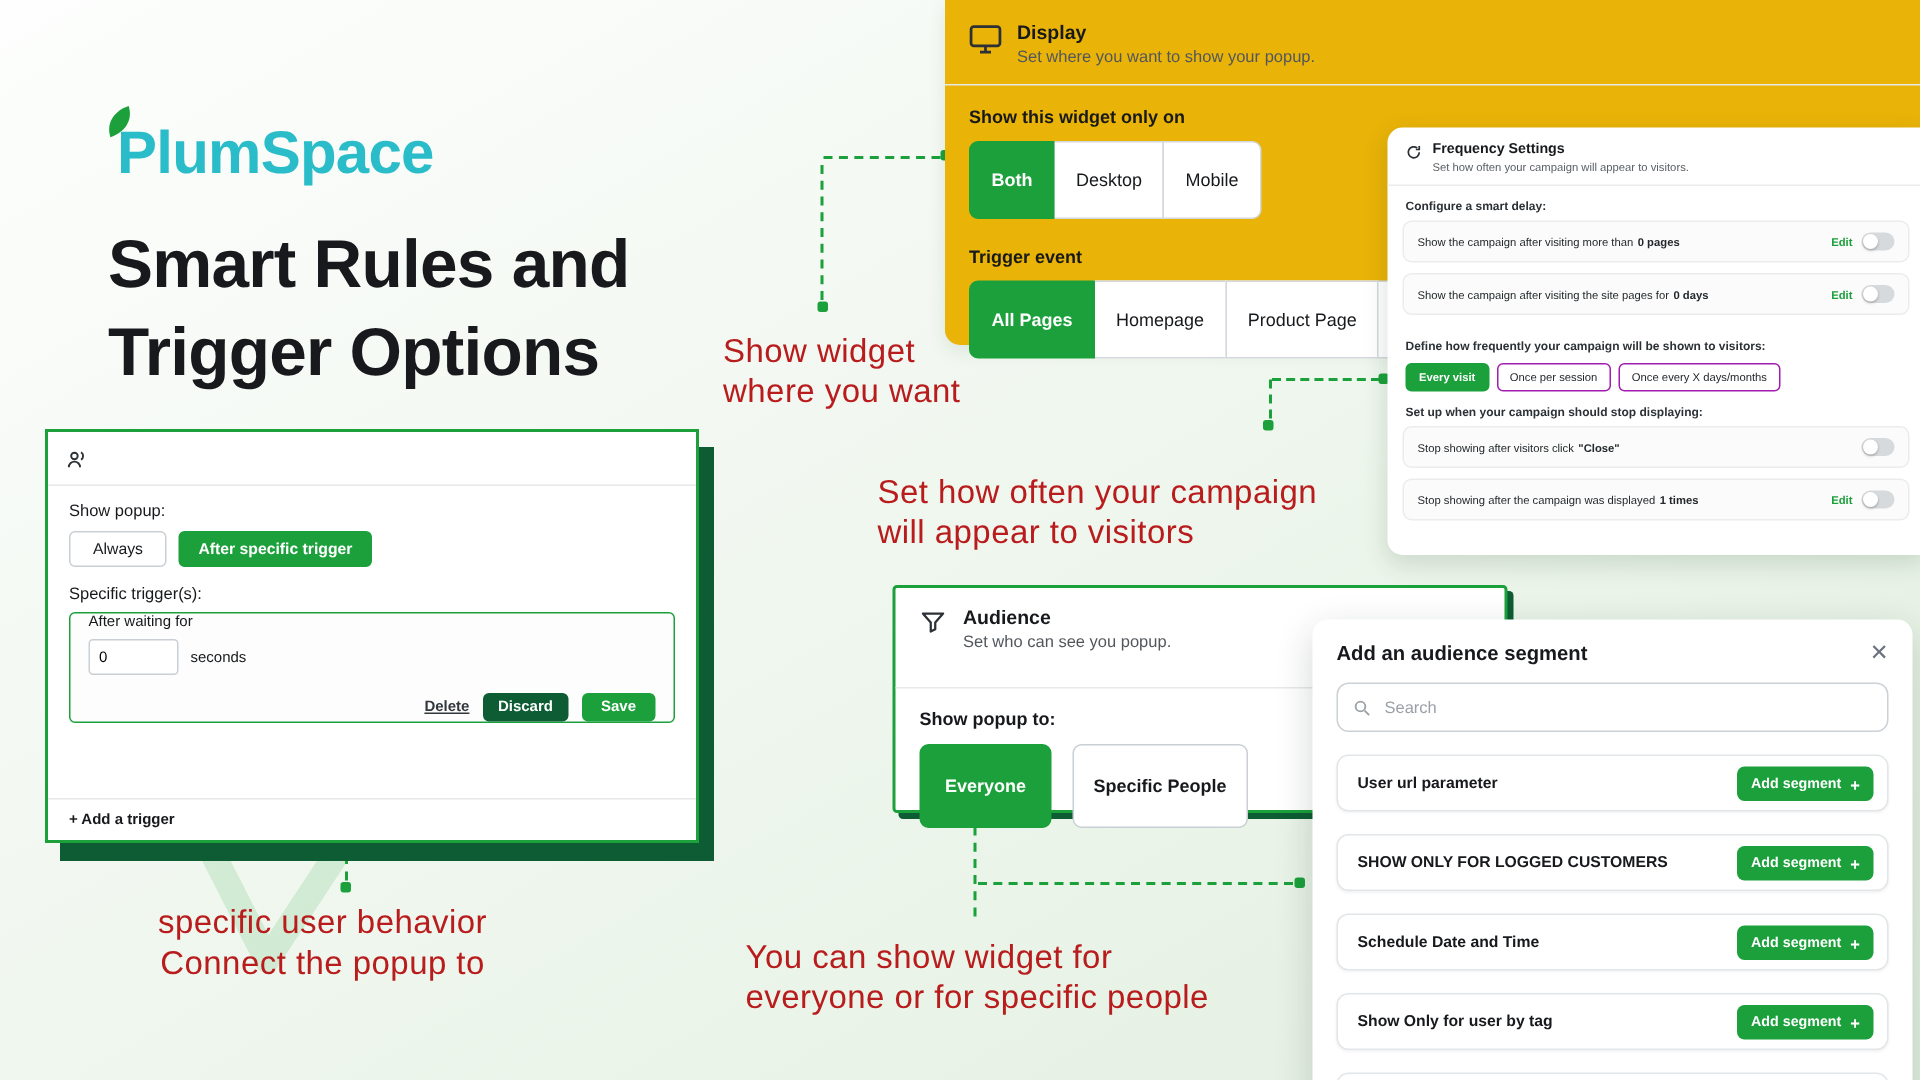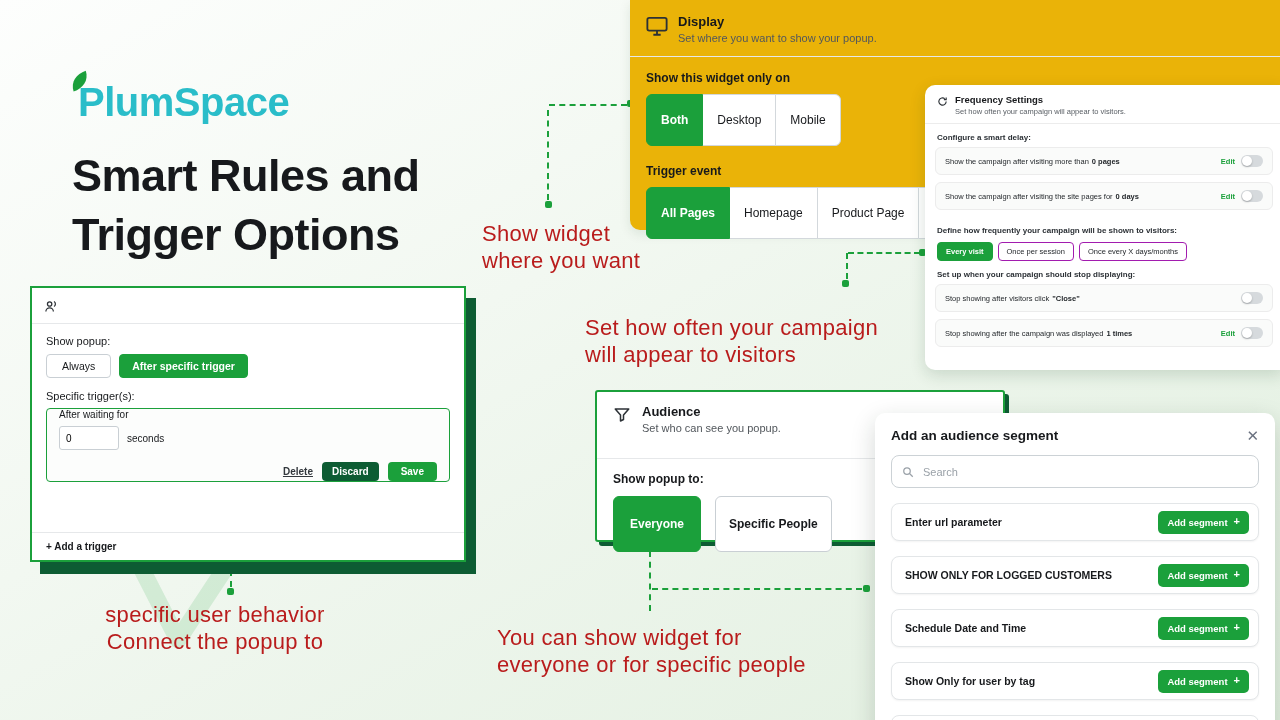--- a/index.html
+++ b/index.html
@@ -93,21 +93,21 @@
   .modal-head{display:flex;justify-content:space-between;align-items:center;}
   .modal-title{font-size:13.5px;font-weight:700;}
   .close-x{font-size:15px;color:#6b7280;line-height:1;cursor:default;}
   .search-box{margin-top:12px;height:31px;border:1px solid #ccd2d6;border-radius:8px;display:flex;align-items:center;padding:0 10px;gap:7px;background:#fff;justify-content:center;}
   .search-box input{border:none;outline:none;font-size:11px;flex:1;font-family:inherit;color:#374151;background:transparent;}
   .search-box input::placeholder{color:#9aa1a8;}
   .seg-row{margin-top:15px;height:36px;border:1px solid #e3e6e8;border-radius:8px;display:flex;align-items:center;justify-content:space-between;
            padding:0 9px 0 13px;box-shadow:0 1px 2px rgba(0,0,0,0.05);background:#fff;}
   .seg-row-label{font-size:10.5px;font-weight:600;}
   .add-seg-btn{background:#1ba03b;color:#fff;border:none;border-radius:5px;padding:6px 9px;font-size:9.5px;font-weight:700;
-               display:flex;align-items:flex-start;gap:6px;font-family:inherit;}
+               display:flex;align-items:flex-end;gap:6px;font-family:inherit;}
   .add-seg-btn .plus{font-size:11px;font-weight:900;line-height:8px;}
 </style>
 </head>
 <body>
 
 <svg class="abs" style="left:116px;top:540px;z-index:1;" width="132" height="115" viewBox="0 0 132 115">
   <path d="M15 8 L62 100 L116 18" fill="none" stroke="#1ba03b" stroke-opacity="0.14" stroke-width="17" stroke-linecap="round" stroke-linejoin="round"></path>
 </svg>
 
 <svg class="abs logo-leaf" width="24" height="24" viewBox="0 0 24 24">
@@ -295,21 +295,21 @@
     <span class="close-x">✕</span>
   </div>
   <div class="search-box">
     <svg width="12" height="12" viewBox="0 0 24 24" fill="none" stroke="#9aa1a8" stroke-width="2.5">
       <circle cx="10" cy="10" r="6.5"></circle>
         <path d="M15.5 15.5l6 6"></path>
     </svg>
     <input placeholder="Search" style="">
   </div>
   <div class="seg-row">
-    <span class="seg-row-label">Enter url parameter</span>
+    <span class="seg-row-label">User url parameter</span>
     <button class="add-seg-btn">
       <span>Add segment</span>
         <span class="plus">+</span>
     </button>
   </div>
   <div class="seg-row">
     <span class="seg-row-label">SHOW ONLY FOR LOGGED CUSTOMERS</span>
     <button class="add-seg-btn">
       <span>Add segment</span>
         <span class="plus">+</span>

